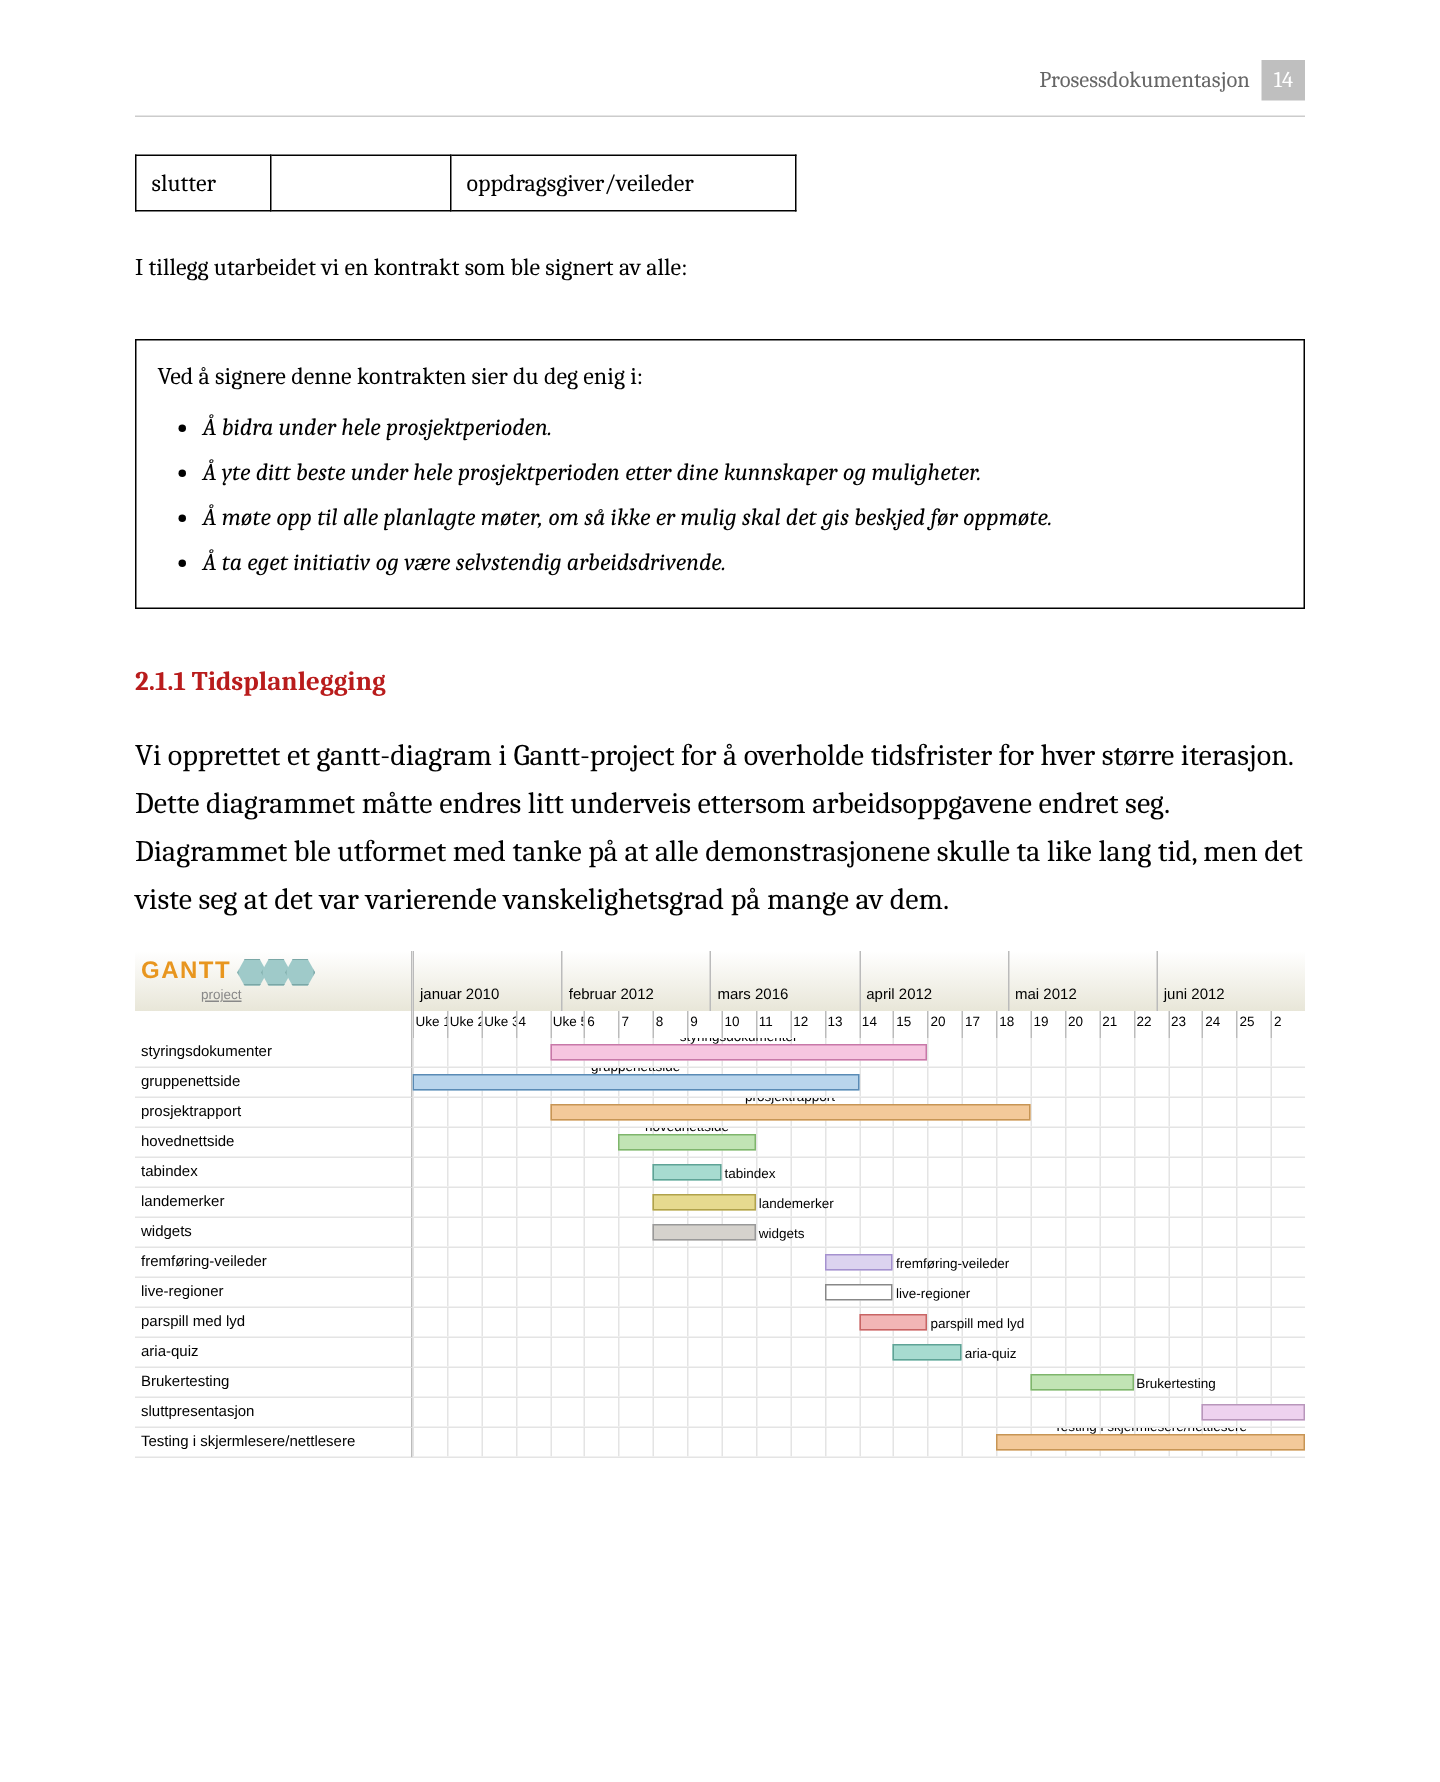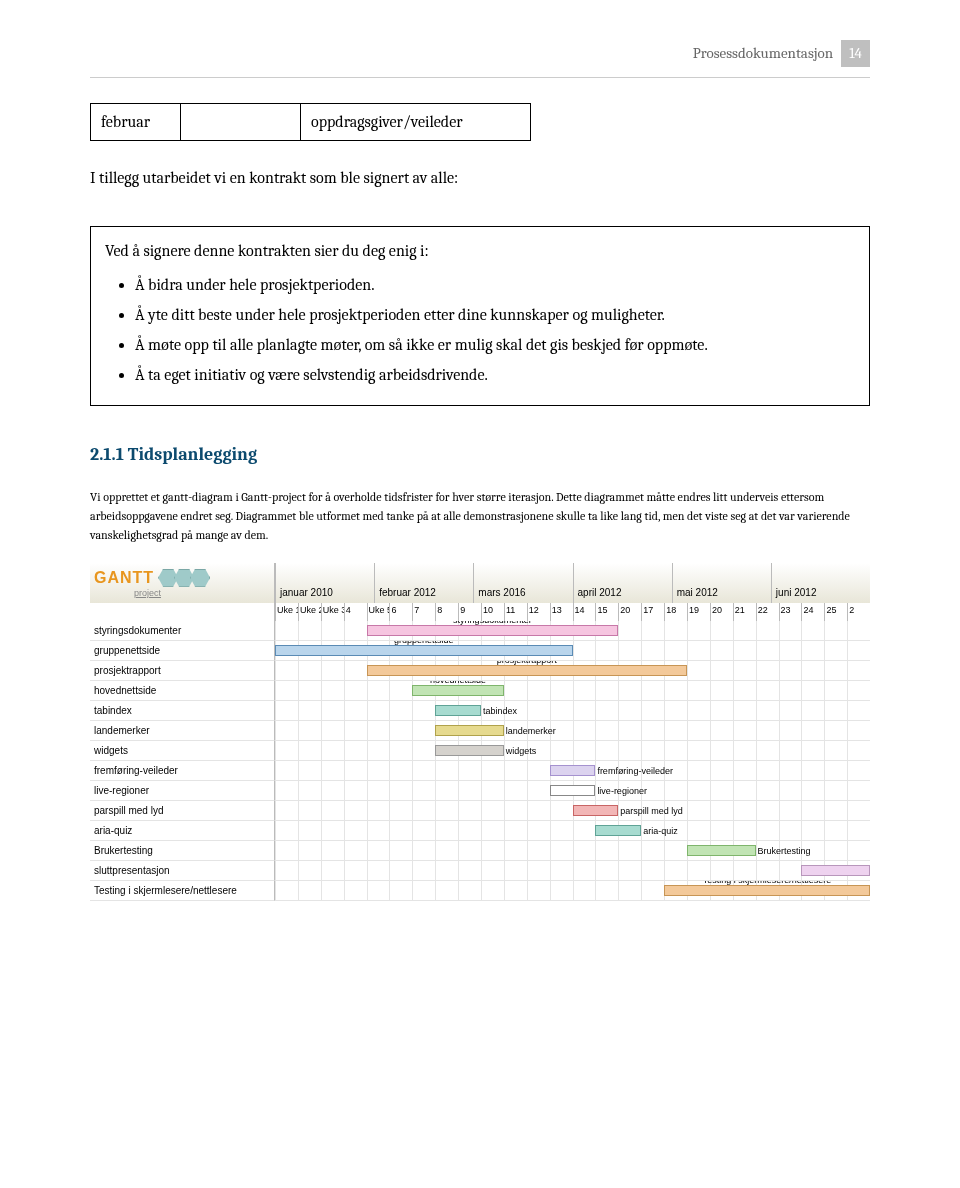--- a/index.html
+++ b/index.html
@@ -48,29 +48,29 @@
   .para { margin-bottom: 20px; font-size: 16px; }
   .box {
     border: 1.5px solid #000;
     padding: 12px 14px;
     margin-bottom: 30px;
     font-size: 16px;
     margin-top: 36px;
   }
   .box p { margin-bottom: 10px; }
   .box ul { list-style: disc; padding-left: 30px; }
-  .box ul li { margin-bottom: 6px; }
+  .box ul li { font-style: italic; margin-bottom: 6px; }
   h3.section-heading {
     font-family: Cambria, Georgia, serif;
     font-size: 18px;
     font-weight: bold;
-    color: #0c4a6e;
+    color: #b91c1c;
     margin: 35px 0 20px 0;
   }
-  .body-text { font-size: 12px; margin-bottom: 18px; line-height: 1.6; }
+  .body-text { font-size: 20px; margin-bottom: 18px; line-height: 1.6; }
 
   
   .gantt-container {
     border: none;
     font-family: Verdana, Arial, sans-serif;
     font-size: 10px;
     margin-top: 10px;
   }
   .gantt-row { display: flex; align-items: flex-end; }
   .gantt-left {
@@ -203,21 +203,21 @@
 
 <div class="header-line">
   <span>Prosessdokumentasjon</span>
   <span class="page-num">14</span>
 </div>
 <div class="header-border"></div>
 
 <table class="small-table">
   <tbody>
       <tr>
-    <td class="c1">februar</td>
+    <td class="c1">slutter</td>
     <td class="c2"></td>
     <td class="c3">oppdragsgiver/veileder</td>
   </tr>
 </tbody>
   </table>
 
 <p class="para">I tillegg utarbeidet vi en kontrakt som ble signert av alle:</p>
 
 <div class="box">
   <p>Ved å signere denne kontrakten sier du deg enig i:</p>

